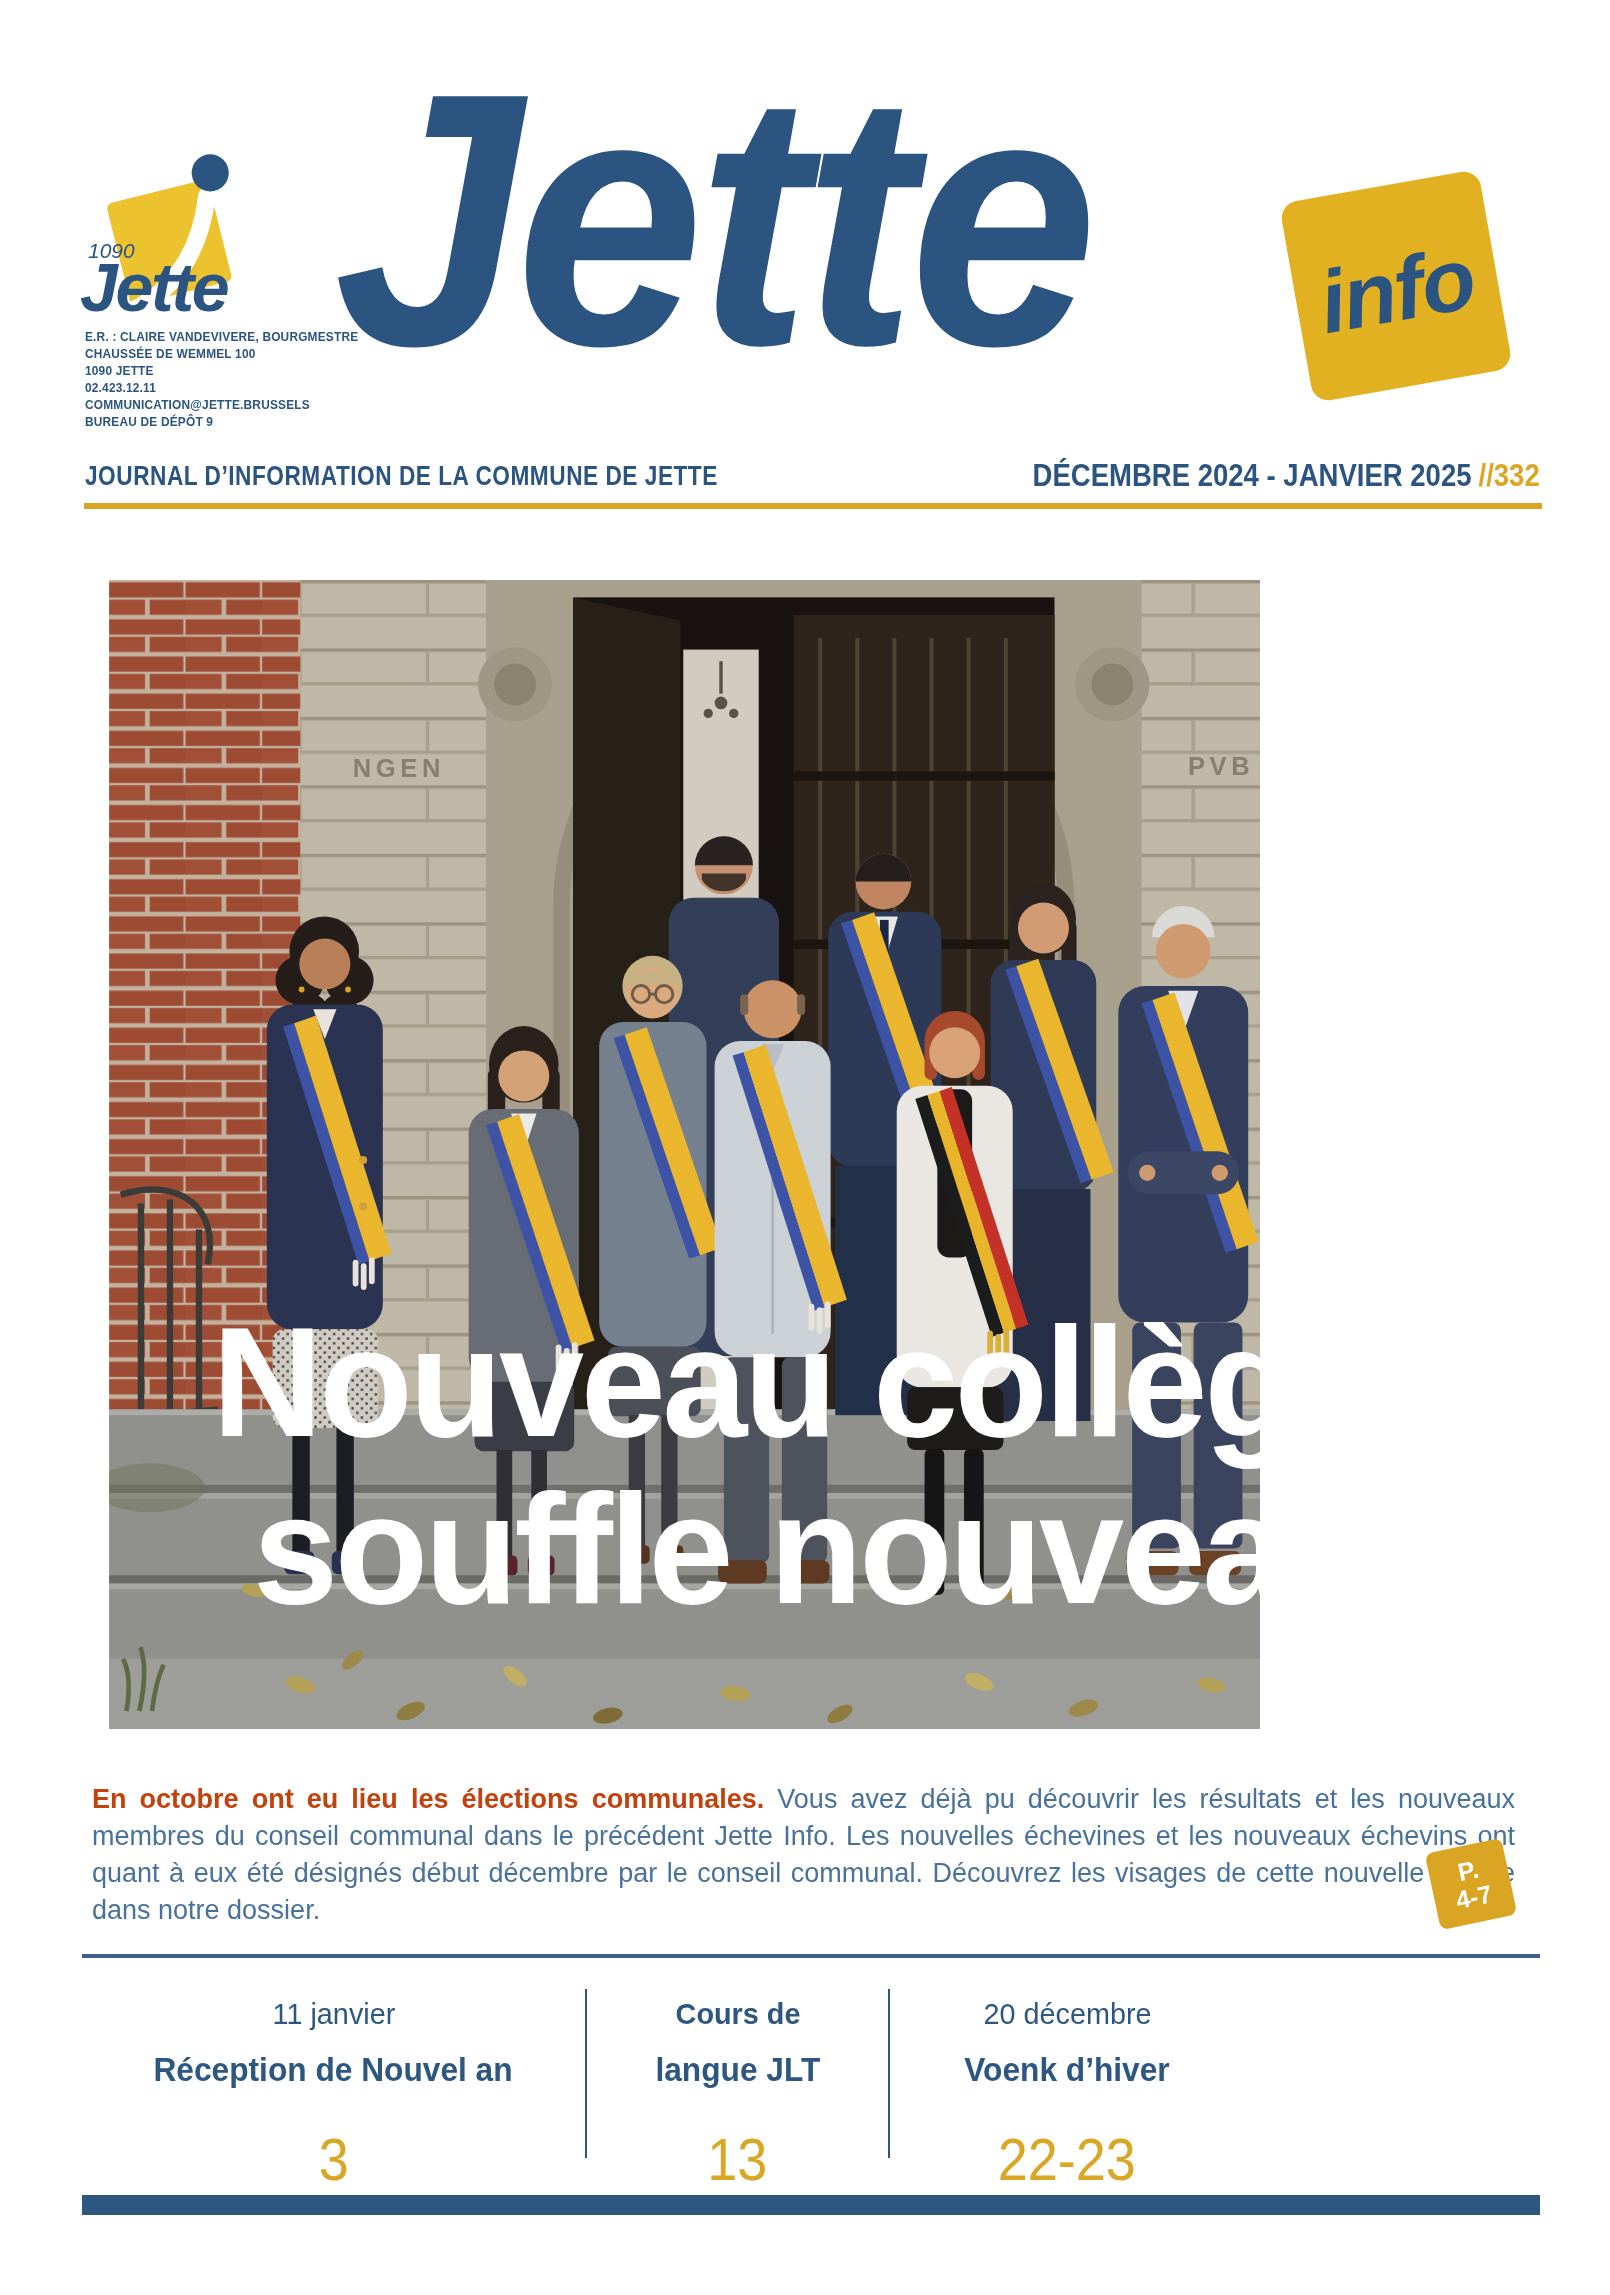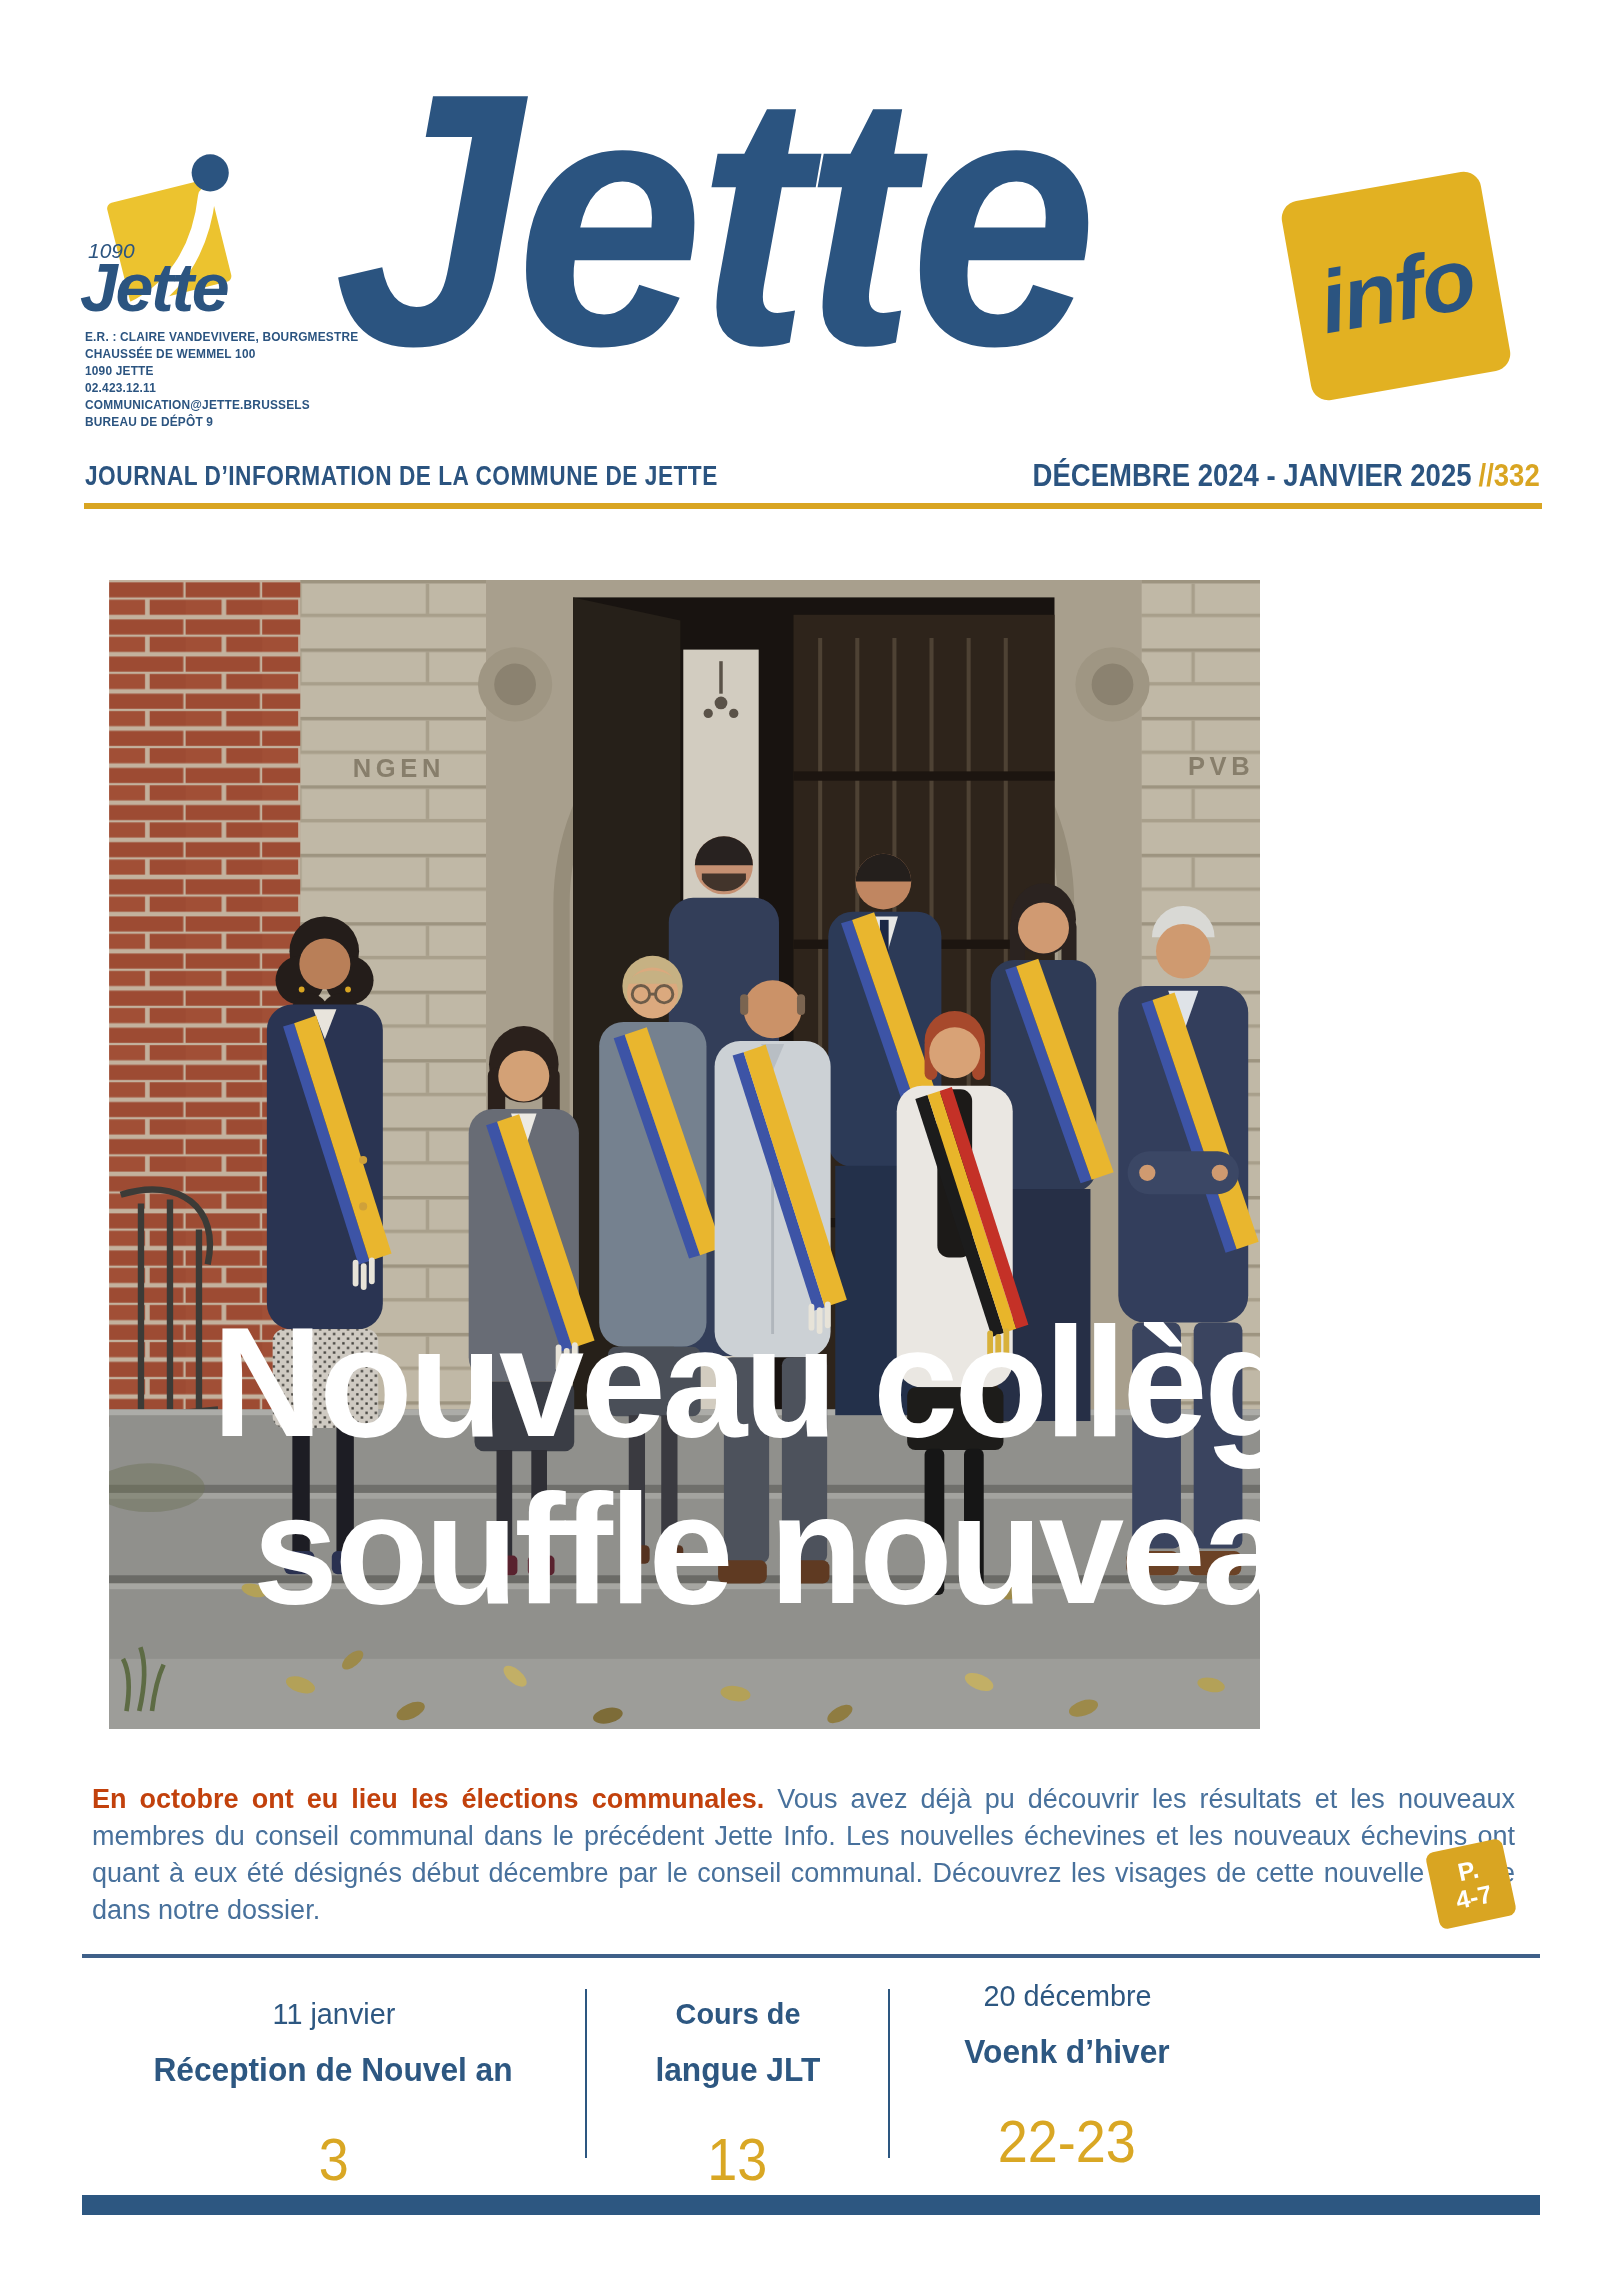--- a/index.html
+++ b/index.html
@@ -36,21 +36,21 @@
   
   .page-ref{position:absolute;left:1432px;top:1845px;width:78px;height:78px;background:#d9a522;border-radius:8.1px;
     transform:rotate(-12deg);display:flex;flex-direction:column;align-items:center;justify-content:center;
     color:#ffffff;font-weight:bold;font-size:25px;line-height:27px;}
   
   .footer-rule{position:absolute;left:82px;top:1954px;width:1458px;height:3.5px;background:#3f6089;}
   .footer{position:absolute;left:82px;top:1989px;width:1458px;height:169px;display:flex;}
   .footer-cell{box-sizing:border-box;display:flex;flex-direction:column;align-items:center;justify-content:flex-start;text-align:center;gap:16px;}
   .footer-cell.c1{width:34.5%;}
   .footer-cell.c2{width:20.8%;border-left:2.9px solid #2d5781;}
-  .footer-cell.c3{width:24.4%;border-left:2.9px solid #2d5781;justify-content:center;}
+  .footer-cell.c3{width:24.4%;border-left:2.9px solid #2d5781;}
   .footer-cell.c4{width:20.3%;border-left:2.9px solid #2d5781;}
   .footer-date{font-size:30px;color:#2d5781;margin-top:8.1px;min-height:34px;transform:scaleX(.96);}
   .footer-cell.c2 .footer-date{font-weight:bold;}
   .footer-date sup{font-size:60%;vertical-align:super;}
   .footer-title{font-size:33px;font-weight:bold;color:#2d5781;margin-top:3.5px;transform:scaleX(.96);}
   .footer-page{font-size:60px;color:#d9a724;margin-top:20px;transform:scaleX(.9);}
   .bottom-bar{position:absolute;left:82px;top:2195px;width:1458px;height:20px;background:#2d5781;}
 </style>
 </head>
 <body>

